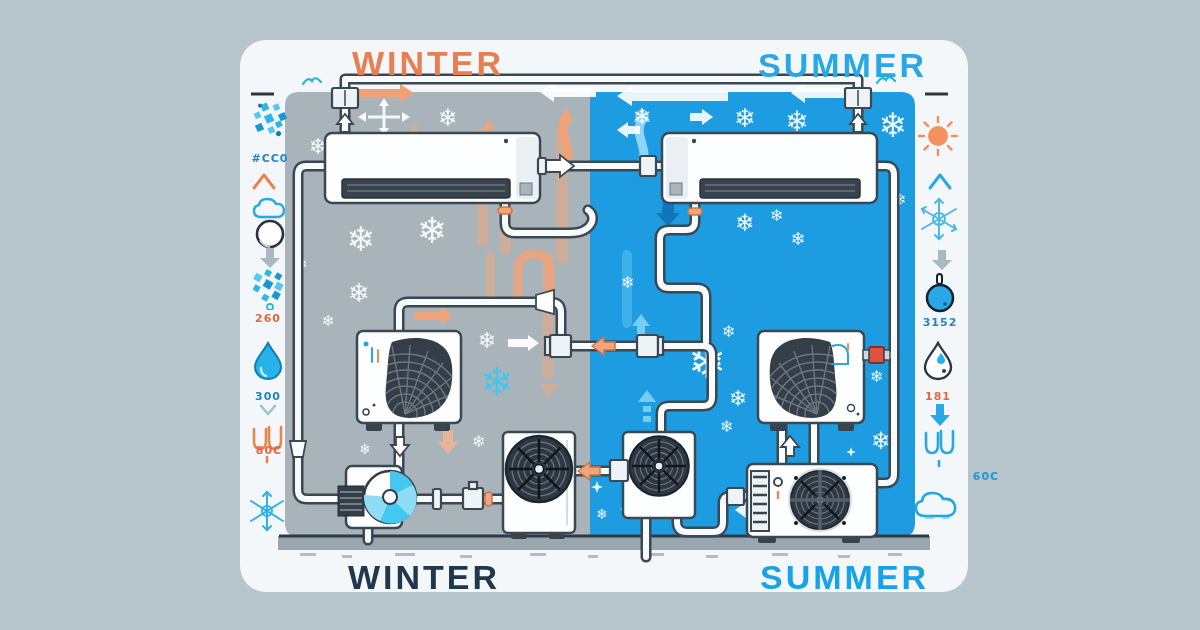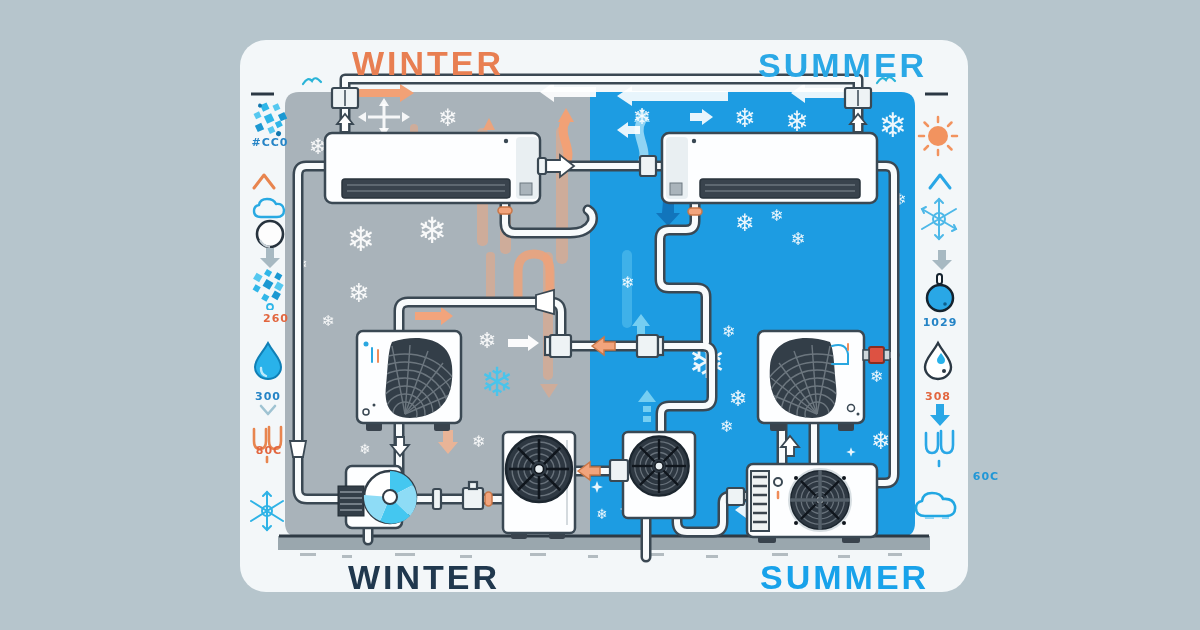--- a/index.html
+++ b/index.html
@@ -397,21 +397,21 @@
         <rect x="5" y="17" width="6" height="6" fill="#55c8f0" transform="rotate(45 8 20)"></rect>
         <rect x="16" y="15" width="8" height="8" fill="#2fb6e8" transform="rotate(45 20 19)"></rect>
         <rect x="28" y="18" width="6" height="6" fill="#2fb6e8" transform="rotate(45 31 21)"></rect>
         <rect x="11" y="27" width="7" height="7" fill="#1b98d2" transform="rotate(45 14 30)"></rect>
         <rect x="23" y="26" width="6" height="6" fill="#55c8f0" transform="rotate(45 26 29)"></rect>
         <circle cx="34" cy="30" r="2.5" fill="#1278b0"></circle>
           <circle cx="7" cy="10" r="2" fill="#1278b0"></circle>
       </g>
     </svg>
   </div>
-  <div class="lbl" style="left:244px;top:136px;color:#2584c6;">#CC0</div>
+  <div class="lbl" style="left:244px;top:152px;color:#2584c6;">#CC0</div>
   <div class="li" style="left:246px;top:168px;">
     <svg width="36" height="24">
         <path d="M8,20 L18,7 L28,20" stroke="#e8854f" stroke-width="3" fill="none" stroke-linecap="round" stroke-linejoin="round"></path>
       </svg>
   </div>
   <div class="li" style="left:250px;top:192px;">
     <svg width="40" height="30">
         <path d="M11,25 Q4,25 4,19 Q4,14 9,13 Q10,7 17,7 Q24,7 26,12 Q33,11 34,18 Q34,25 27,25 Z" stroke="#28a9e2" stroke-width="2.4" fill="none" stroke-linejoin="round"></path>
       </svg>
   </div>
@@ -434,21 +434,21 @@
         <rect x="30" y="10" width="6" height="6" fill="#1b98d2" transform="rotate(45 33 13)"></rect>
         <rect x="6" y="16" width="6" height="6" fill="#2fb6e8" transform="rotate(45 9 19)"></rect>
         <rect x="17" y="14" width="8" height="8" fill="#1b98d2" transform="rotate(45 21 18)"></rect>
         <rect x="28" y="19" width="7" height="7" fill="#55c8f0" transform="rotate(45 31 22)"></rect>
         <rect x="12" y="27" width="6" height="6" fill="#2fb6e8" transform="rotate(45 15 30)"></rect>
         <rect x="23" y="27" width="7" height="7" fill="#1b98d2" transform="rotate(45 26 30)"></rect>
       </g>
       <circle cx="22" cy="41" r="3" fill="none" stroke="#2fb6e8" stroke-width="1.8"></circle>
     </svg>
   </div>
-  <div class="lbl" style="left:250px;top:312px;color:#e2663f;">260</div>
+  <div class="lbl" style="left:242px;top:312px;color:#e2663f;">260</div>
   <div class="li" style="left:250px;top:340px;">
     <svg width="36" height="48">
         <path d="M18,3 C24,14 31,19 31,27 a13,12 0 1 1 -26,0 C5,19 12,14 18,3 Z" fill="#29b2ea" stroke="#0f7fb6" stroke-width="2"></path>
         <path d="M11,28 a8,8 0 0 0 5,8" stroke="#bdeafc" stroke-width="2.4" fill="none" stroke-linecap="round"></path>
       </svg>
   </div>
   <div class="lbl" style="left:242px;top:390px;color:#2584c6;">300</div>
   <div class="li" style="left:254px;top:402px;">
     <svg width="28" height="18">
         <path d="M7,4 L14,12 L21,4" stroke="#9fc3d2" stroke-width="2.6" fill="none" stroke-linecap="round" stroke-linejoin="round"></path>
@@ -513,29 +513,29 @@
         <polygon points="10,2 18,2 18,12 24,12 14,22 4,12 10,12" fill="#a7b9c2"></polygon>
       </svg>
   </div>
   <div class="li" style="left:920px;top:272px;">
     <svg width="40" height="44">
       <rect x="17" y="2" width="5" height="10" rx="2.5" fill="#fff" stroke="#15232e" stroke-width="2"></rect>
       <circle cx="20" cy="26" r="13" fill="#29a7e6" stroke="#15232e" stroke-width="2.5"></circle>
       <circle cx="25" cy="32" r="1.8" fill="#0d5f8c"></circle>
     </svg>
   </div>
-  <div class="lbl" style="left:914px;top:316px;color:#2584c6;">1029</div>
+  <div class="lbl" style="left:914px;top:316px;color:#2584c6;">3152</div>
   <div class="li" style="left:920px;top:340px;">
     <svg width="36" height="48">
       <path d="M18,3 C24,14 31,19 31,27 a13,12 0 1 1 -26,0 C5,19 12,14 18,3 Z" fill="#ffffff" stroke="#2b3844" stroke-width="2.4"></path>
       <path d="M21,13 c2,3 4,5 4,7 a4,4 0 1 1 -8,0 c0,-2 2,-4 4,-7 Z" fill="#29b2ea"></path>
       <circle cx="24" cy="31" r="2" fill="#2b3844"></circle>
     </svg>
   </div>
-  <div class="lbl" style="left:912px;top:390px;color:#e2663f;">308</div>
+  <div class="lbl" style="left:912px;top:390px;color:#e2663f;">181</div>
   <div class="li" style="left:926px;top:402px;">
     <svg width="28" height="26">
         <polygon points="10,2 18,2 18,13 24,13 14,24 4,13 10,13" fill="#29a7e6"></polygon>
       </svg>
   </div>
   <div class="li" style="left:920px;top:428px;">
     <svg width="38" height="42">
       <g stroke="#2aa7e6" stroke-width="2.6" fill="none" stroke-linecap="round">
         <path d="M6,5 v12 q0,8 6,8 q6,0 6,-8 v-12"></path>
         <path d="M21,3 v14 q0,8 6,8 q6,0 6,-8 v-14"></path>

